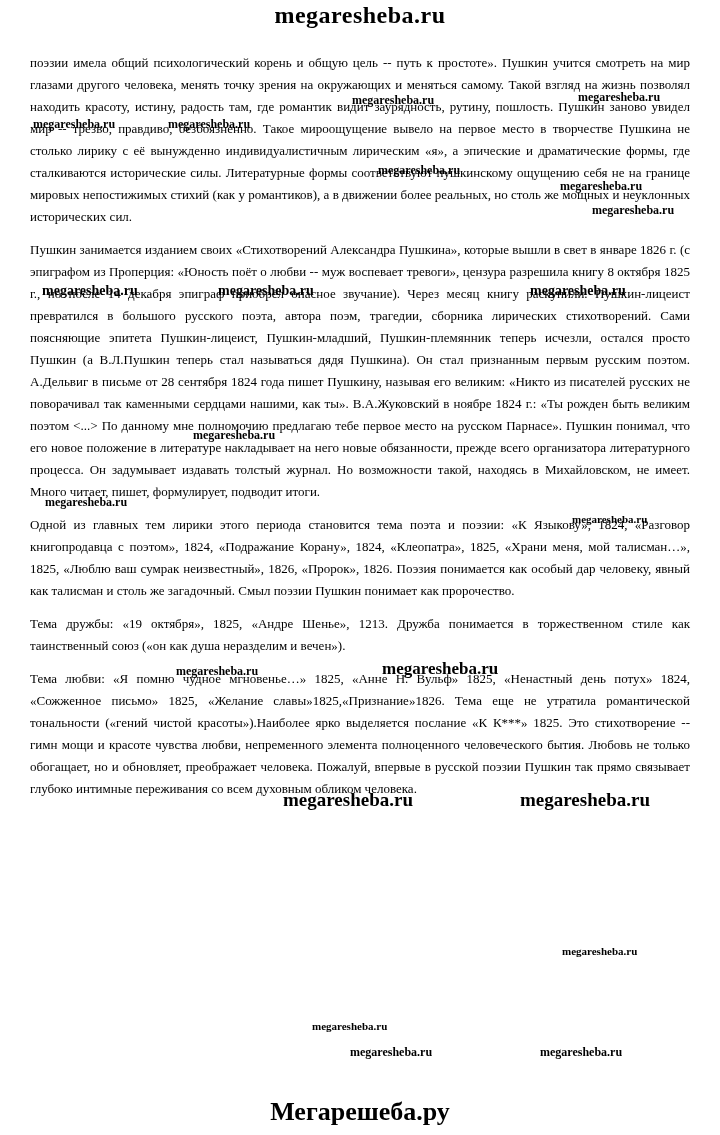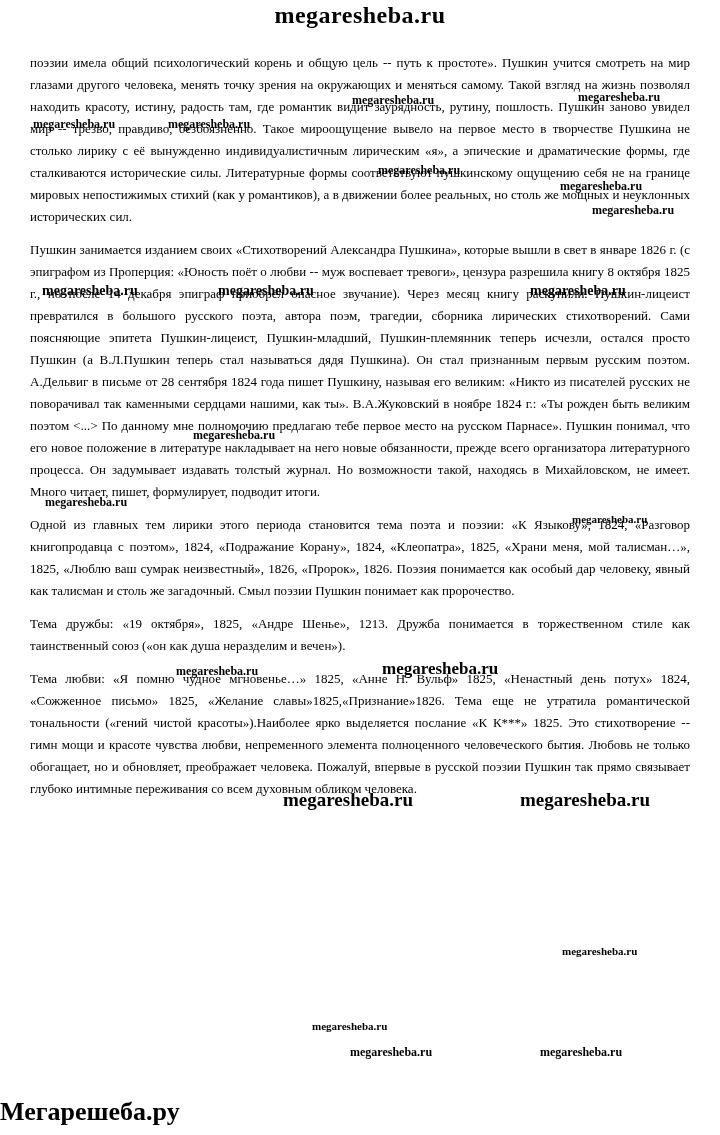--- a/index.html
+++ b/index.html
@@ -30,20 +30,21 @@
     font-size: 13px;
     line-height: 22px;
     text-align: justify;
   }
   .content p { margin-bottom: 11px; }
   .page-footer {
     position: absolute;
     bottom: 8px;
     left: 0;
     width: 100%;
+    text-align: center;
     font-size: 26px;
     font-weight: bold;
   }
   .watermark-layer {
     position: absolute;
     top: 0; left: 0;
     width: 720px;
     height: 1135px;
     pointer-events: none;
   }

